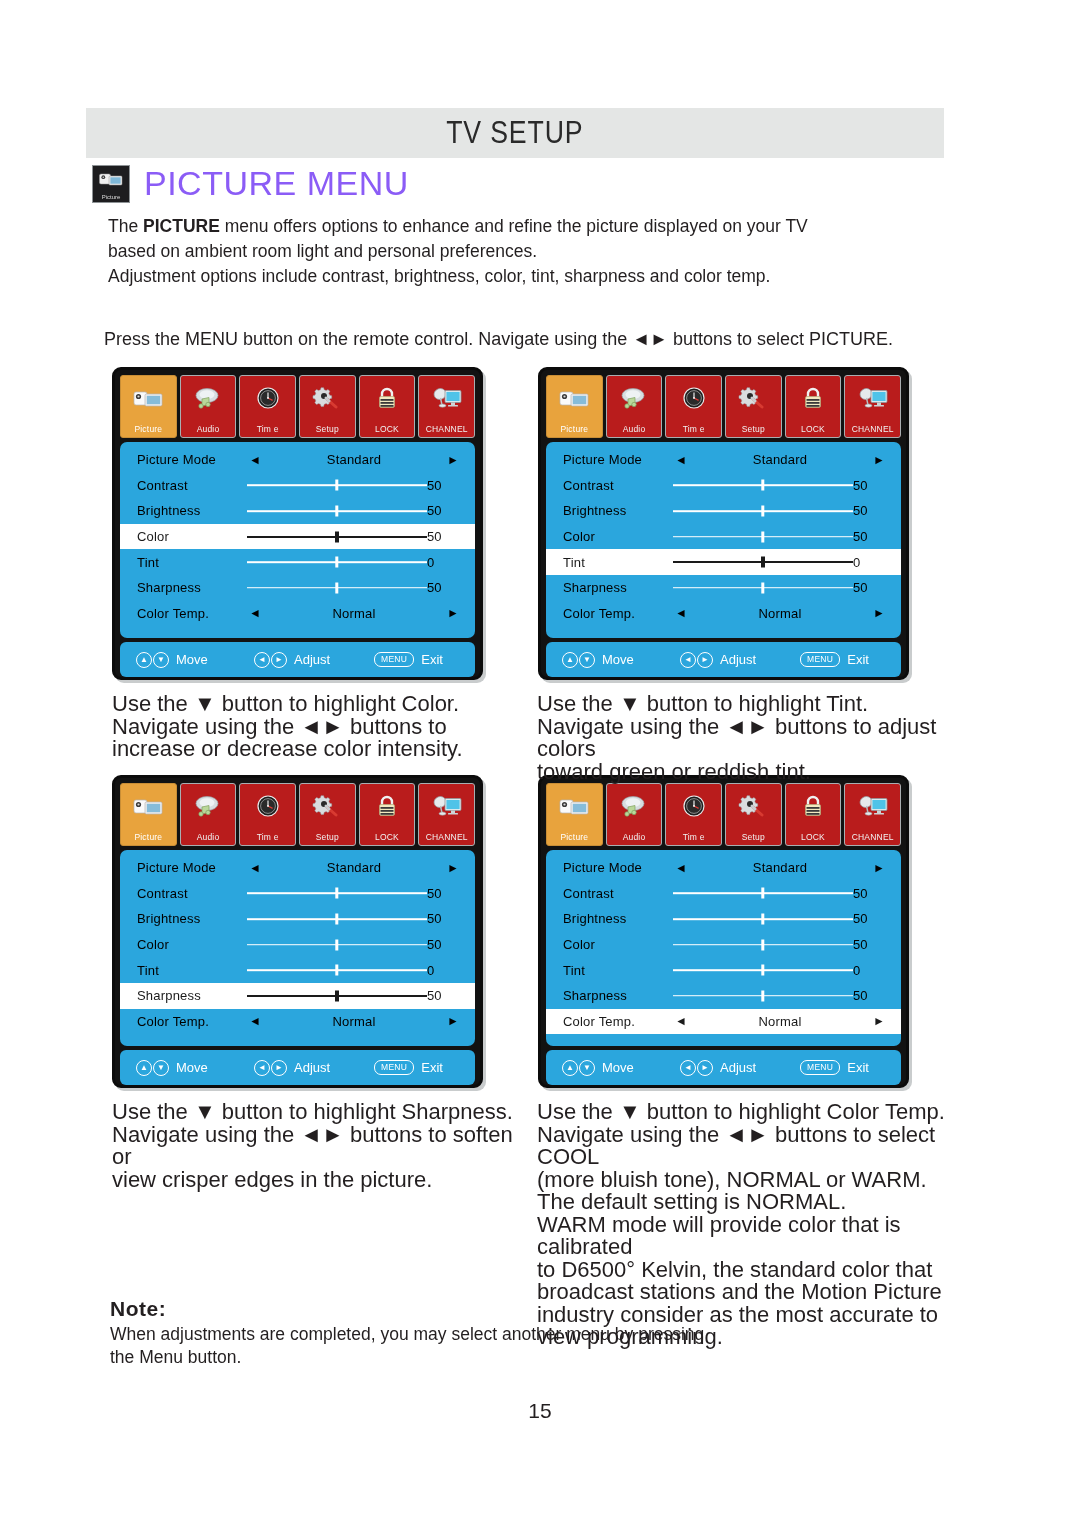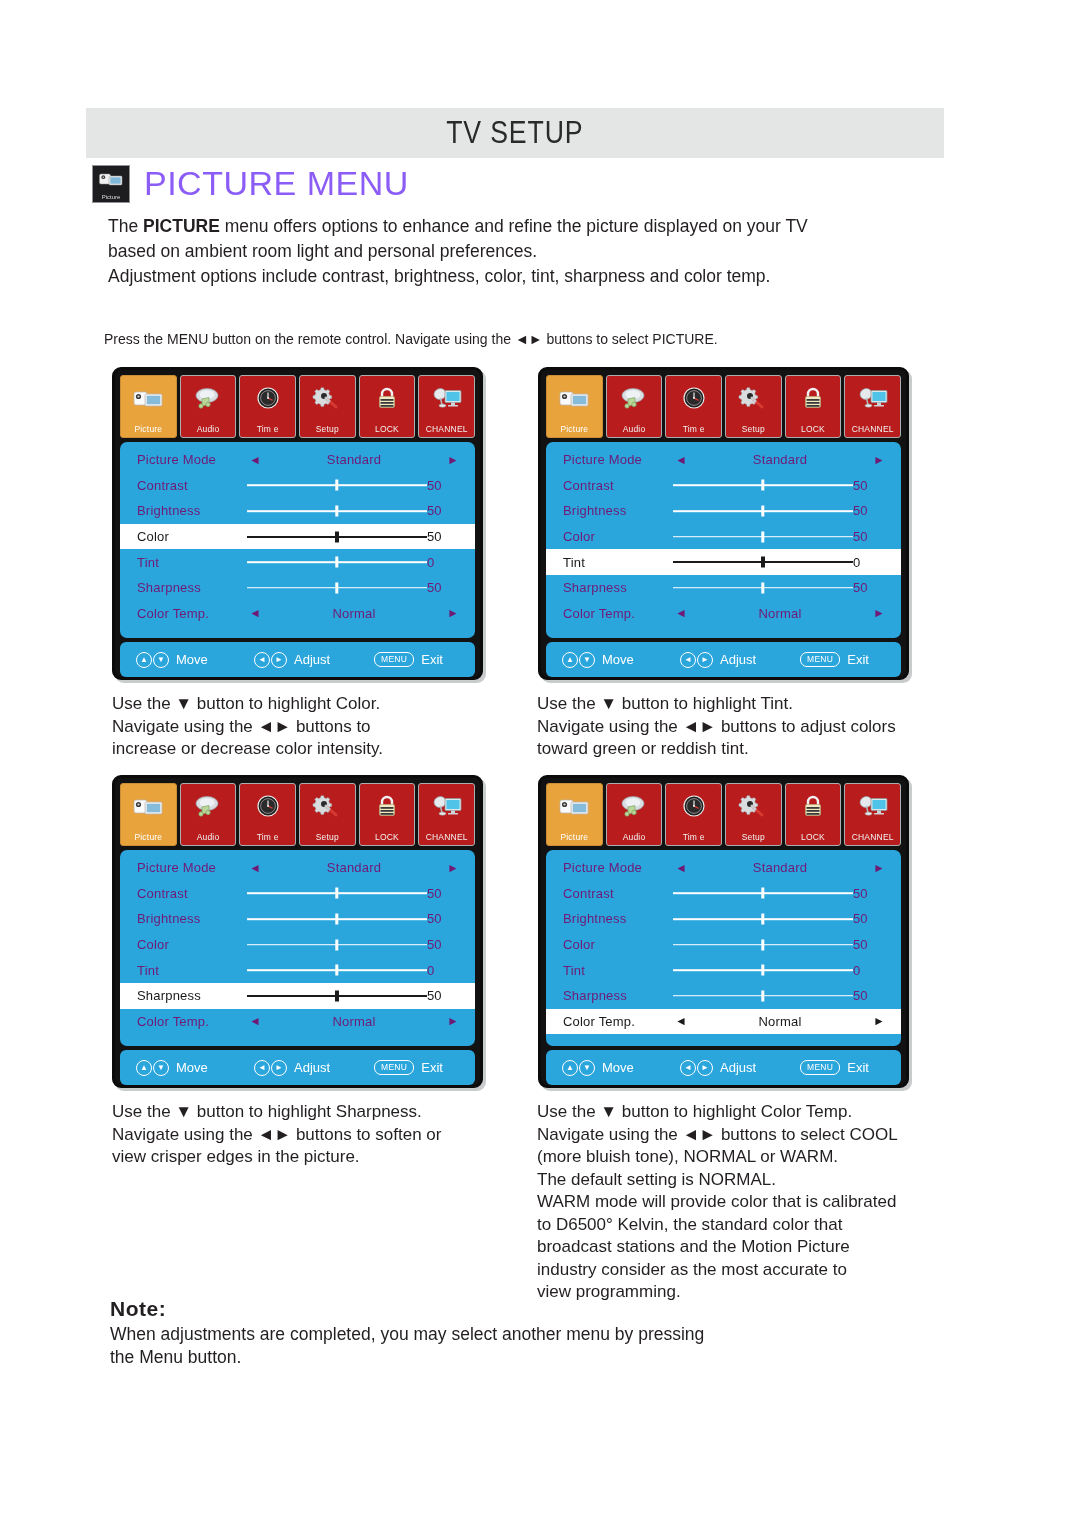--- a/index.html
+++ b/index.html
@@ -46,24 +46,24 @@
     font-size:34px;font-weight:normal;letter-spacing:.5px;color:#8b5cf6;
   }
 
   
   .para{
     position:absolute;font-size:17.5px;line-height:25px;color:#231f20;
     white-space:pre-line;
   }
   .intro{left:108px;top:214px;width:840px;}
   .intro b{font-weight:bold;}
-  .press{left:104px;top:327px;width:870px;font-size:14px;}
+  .press{left:104px;top:327px;width:870px;font-size:18px;}
 
   .cap-text{
-    position:absolute;font-size:17px;line-height:22.5px;white-space:pre-line;color:#231f20;
+    position:absolute;font-size:22px;line-height:22.5px;white-space:pre-line;color:#231f20;
   }
   .cap1{left:112px;top:693px;width:420px;}
   .cap2{left:537px;top:693px;width:430px;}
   .cap3{left:112px;top:1101px;width:420px;}
   .cap4{left:537px;top:1101px;width:430px;}
 
   
   .note{position:absolute;left:110px;top:1297px;width:800px;}
   .note .nh{font-size:21px;font-weight:bold;letter-spacing:.5px;margin-bottom:2px;}
   .note .nb{font-size:17.5px;line-height:23px;white-space:pre-line;}
@@ -107,21 +107,21 @@
   }
   .tab.active .lbl{color:#ffffff;}
 
   
   .panel{
     margin-top:4px;background:#2ba6dd;border-radius:7px;
     height:196px;overflow:hidden;position:relative;
   }
   .row{
     height:25.6px;display:flex;align-items:center;
-    padding:0 0 0 17px;box-sizing:border-box;color:#701a75;
+    padding:0 0 0 17px;box-sizing:border-box;color:#000000;
     font-size:13px;position:relative;
   }
   .row.first{margin-top:5px;}
   .row.sel{background:#ffffff;color:#1a1a1a;}
   .row .name{width:110px;flex:0 0 110px;font-size:13px;letter-spacing:.2px;}
   .row .ctl{flex:1;display:flex;align-items:center;position:relative;height:100%;}
 
   
   .opt{display:flex;align-items:center;width:100%;padding-right:14px;}
   .opt .arr{font-size:12px;line-height:1;width:16px;text-align:center;}
@@ -939,14 +939,15 @@
 broadcast stations and the Motion Picture
 industry consider as the most accurate to
 view programming.</div>
 
   <div class="note">
     <div class="nh">Note:</div>
     <div class="nb">When adjustments are completed, you may select another menu by pressing
 the Menu button.</div>
   </div>
 
+  <div class="pageno">15</div>
 
 </div>
 
 </body></html>

